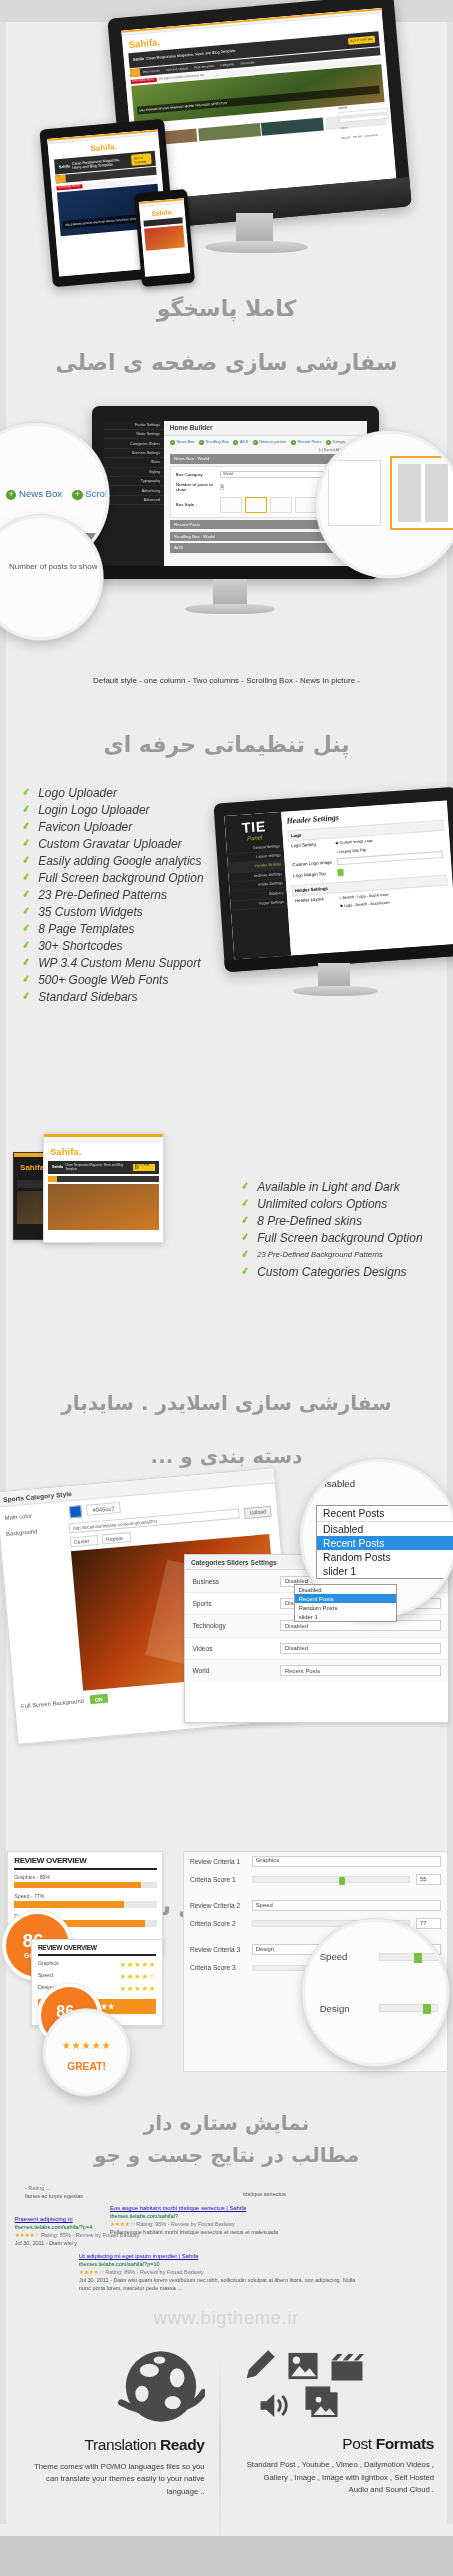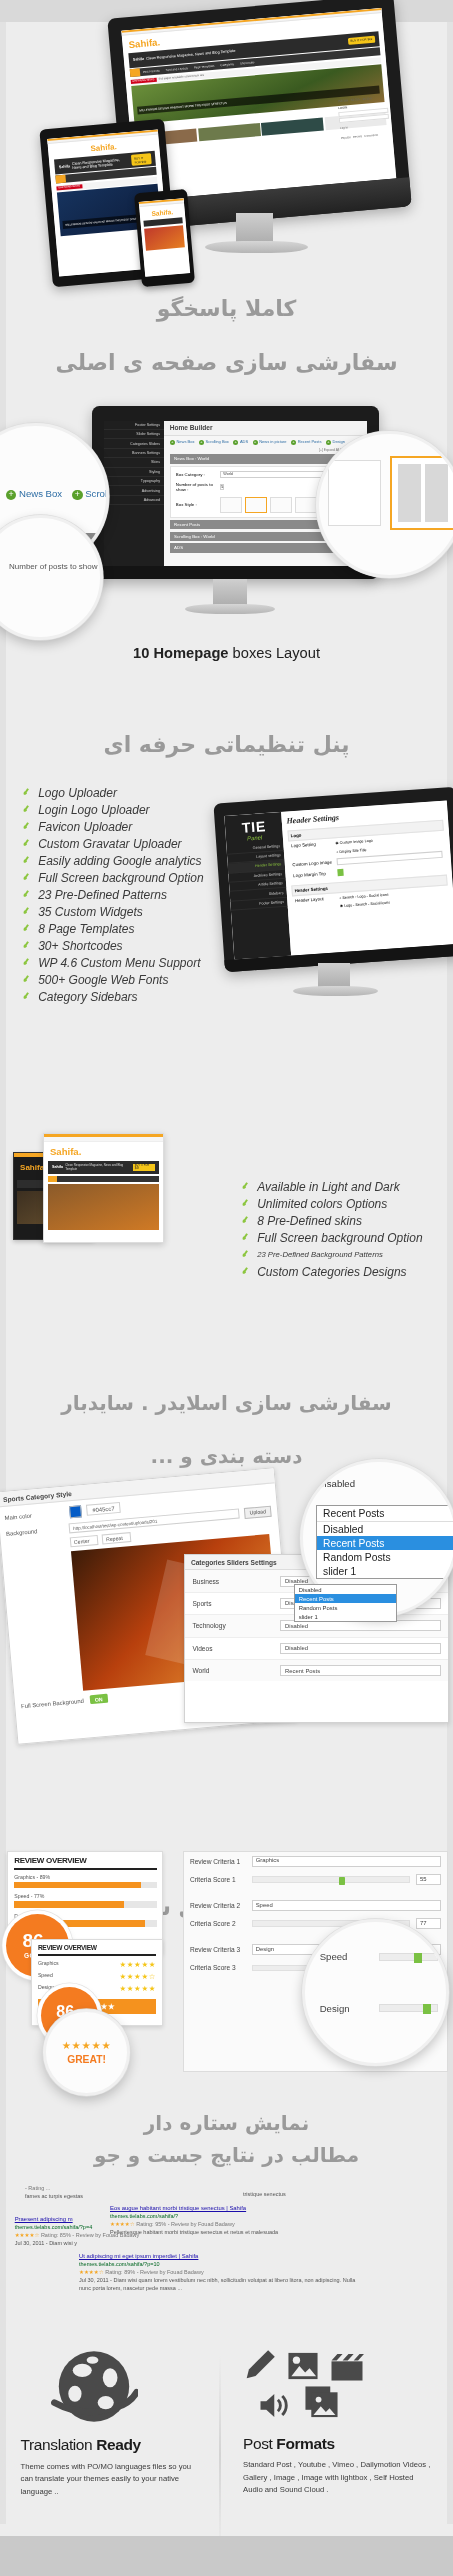--- a/index.html
+++ b/index.html
@@ -132,21 +132,21 @@
   .serp { position:absolute; font-size:5.5px; line-height:8px; }
   .serp .t { color:#1a0dab; text-decoration:underline; font-size:5.9px; }
   .serp .u { color:#006621; }
   .serp .d { color:#545454; }
   .serp .rate { color:#777; }
   .serp .st { color:#f5a623; }
 
   .watermark { position:absolute; width:100%; text-align:center; font-size:18.4px; color:#d5d5d5; letter-spacing:0.7px; }
 
   
-  .feat { position:absolute; }
+  .feat { position:absolute;text-align:right; }
   .feat h3 { font-size:15.5px; font-weight:normal; color:#1c1c1c; margin-bottom:6.6px; letter-spacing:-0.4px;}
   .feat h3 b { font-weight:bold; }
   .feat p { font-size:7.7px; color:#3a3a3a; line-height:12.5px; }
   .divider-v { position:absolute; width:2.2px; background:linear-gradient(to bottom,#ededed,#d4d4d4,#ededed); }
   .icon-dark { fill:#4a4a4a; }
 </style>
 </head>
 <body>
 
 <div class="page">
@@ -322,24 +322,22 @@
   </div>
 
   <div class="mag" style="left:316px; top:431px; width:147px; height:147px;">
     <div style="position:absolute;left:8.8px;top:26px;width:53px;height:66px;border:0.7px solid #dcdcdc;background:#fff;"></div>
     <div style="position:absolute;left:71px;top:22px;width:66px;height:74px;border:2.9px solid #f5a623;background:#fff;display:flex;gap:3.7px;padding:5.9px;">
       <span style="flex:1;background:#d8d8d8;"></span>
       <span style="flex:1;background:#d8d8d8;"></span>
     </div>
   </div>
 
-  <div class="cap-big" style="top:645px;">
-    <b>10 Homepage</b><span> boxes Layout</span>
-  </div>
   <div class="cap-sub" style="top:674px;">
+    <div>Default style -  one column - Two columns - Scrolling Box - News In picture -</div>
   </div>
 
   <div class="fa-heading fa-h1" style="top:732px;">پنل تنظیماتی حرفه ای</div>
 
   <div class="checklist" style="left:22px; top:784px;">
     <div class="chk-item">
         <span class="chk-mark"></span>
         <span class="chk-label">Logo Uploader</span>
       </div>
     <div class="chk-item">
@@ -373,29 +371,29 @@
     <div class="chk-item">
         <span class="chk-mark"></span>
         <span class="chk-label">8 Page Templates</span>
       </div>
     <div class="chk-item">
         <span class="chk-mark"></span>
         <span class="chk-label">30+ Shortcodes</span>
       </div>
     <div class="chk-item">
         <span class="chk-mark"></span>
-        <span class="chk-label">WP 4.6 Custom Menu Support</span>
+        <span class="chk-label">WP 3.4 Custom Menu Support</span>
       </div>
     <div class="chk-item">
         <span class="chk-mark"></span>
         <span class="chk-label">500+ Google Web Fonts</span>
       </div>
     <div class="chk-item">
         <span class="chk-mark"></span>
-        <span class="chk-label">Category Sidebars</span>
+        <span class="chk-label">Standard Sidebars</span>
       </div>
   </div>
 
   <div class="imac" style="left:219px; top:795px; width:243px; height:169px; transform:rotate(-4deg);">
     <div class="imac-screen" style="left:10.3px; top:13.2px; right:10.3px; bottom:11.8px;">
       <div class="tie-side" style="position:absolute;left:0;top:0;bottom:0;width:57px;">
         <div style="text-align:center;padding:4.4px 0 2.9px;">
           <span style="color:#fff;font-size:14px;font-weight:bold;letter-spacing:0.7px;">TIE</span>
           <span style="display:block;color:#8dc63f;font-size:5.9px;font-style:italic;">Panel</span>
         </div>
@@ -610,21 +608,21 @@
   </div>
 
   <div class="badge" style="left:41px; top:1987px; width:57px; height:57px; background:#f47b20;">
     <div class="num" style="font-size:16px;"><span>86</span><i>%</i></div>
     <div class="word" style="font-size:5.9px;">GOOD !</div>
   </div>
 
   <div class="mag" style="left:43px; top:2009px; width:87px; height:87px;">
     <div style="position:absolute;left:0;right:0;top:26.5px;text-align:center;">
       <div class="stars" style="font-size:10.3px;color:#f5a623;">★★★★★</div>
-      <div style="font-size:10.3px;font-weight:bold;color:#f47b20;margin-top:3px;">GREAT!</div>
+      <div style="font-size:10.3px;font-weight:bold;color:#f47b20;margin-top:10px;">GREAT!</div>
     </div>
   </div>
 
   <div class="crit-panel" style="left:183px; top:1851px; width:265px; height:221px;">
     <div class="crit-row">
       <span class="lbl">Review Criteria 1</span>
       <span class="crit-inp">Graphics</span>
     </div>
     <div class="crit-row">
       <span class="lbl">Criteria Score 1</span>
@@ -692,20 +690,21 @@
   <div class="serp" style="left:79px; top:2252px; width:280px;">
     <div class="t">Ut adipiscing mi eget ipsum imperdiet | Sahifa</div>
     <div class="u">themes.tielabs.com/sahifa/?p=10</div>
     <div><span class="st">★★★★☆</span> <span class="rate">Rating:  89% - Review by Fouad Badawy</span></div>
     <div class="d">Jul 30, 2011 - Diam wisi quam lorem vestibulum nec nibh, sollicitudin volutpat at libero litora, non adipiscing. Nulla nunc porta lorem, nascetur pede massa ...</div>
   </div>
   <div class="serp" style="left:243px; top:2190px;">
     <div class="d">tristique senectus</div>
   </div>
 
+  <div class="watermark" style="top:2307px;">www.bigtheme.ir</div>
 
   <div class="divider-v" style="left:219px; top:2355px; height:199px;"></div>
 
   <div class="feat" style="left:20.6px; top:2348px; width:184px;">
     <svg width="88" height="85" viewBox="0 0 120 115" style="margin-left:29px;">
       <circle cx="60" cy="52" r="48" class="icon-dark"></circle>
       <path d="M6 74 q40 22 86 6 q18 -6 26 -20" stroke="#4a4a4a" stroke-width="9" fill="none" stroke-linecap="round"></path>
       <ellipse cx="44" cy="30" rx="13" ry="9" fill="#ededed"></ellipse>
       <ellipse cx="82" cy="40" rx="10" ry="13" fill="#ededed"></ellipse>
       <ellipse cx="34" cy="62" rx="9" ry="11" fill="#ededed"></ellipse>

